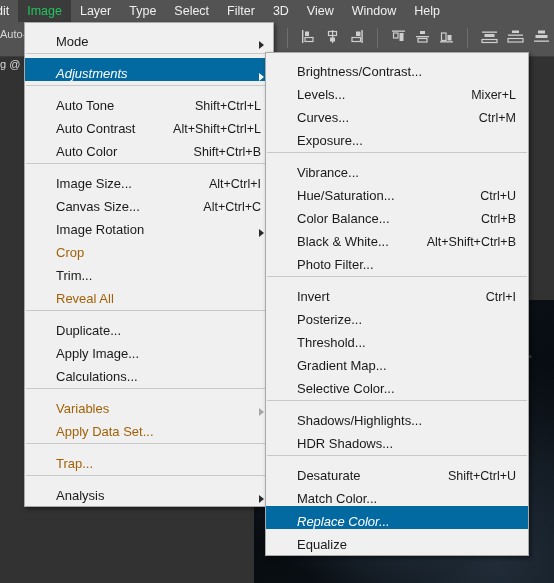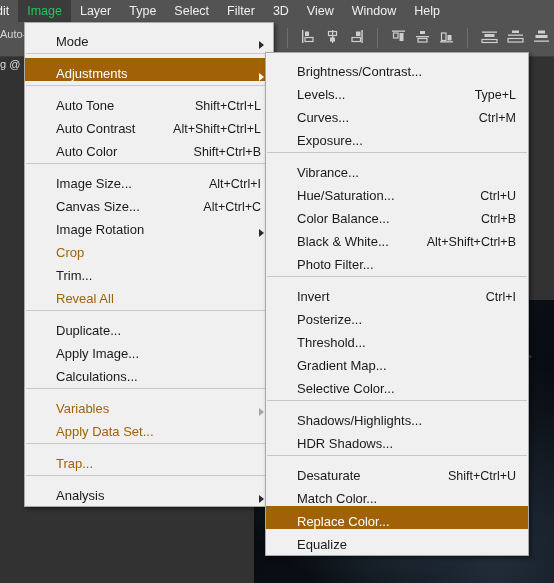--- a/index.html
+++ b/index.html
@@ -151,21 +151,22 @@
   }
   .menu-row .shortcut {
     position: absolute;
     right: 12px;
     font-size: 12.5px;
     color: #1a1a1a;
   }
   .menu-row.disabled .label,
   .menu-row.disabled .shortcut { color: #a16207; }
   .menu-row.highlight {
-    background: #a16207;
+    background: #0369a1;
+    font-style: italic;
   }
   .menu-row.highlight .label,
   .menu-row.highlight .shortcut { color: #ffffff; }
   .menu-row .arrow {
     position: absolute;
     right: 9px;
     width: 0; height: 0;
     border-left: 5px solid #2a2a2a;
     border-top: 4px solid transparent;
     border-bottom: 4px solid transparent;
@@ -361,21 +362,21 @@
         <span class="arrow"></span>
       </div>
     </div>
 
   <div class="menu" id="menu-adjustments">
       <div class="menu-row">
         <span class="label">Brightness/Contrast...</span>
       </div>
       <div class="menu-row">
         <span class="label">Levels...</span>
-        <span class="shortcut">Type+L</span>
+        <span class="shortcut">Mixer+L</span>
       </div>
       <div class="menu-row">
         <span class="label">Curves...</span>
         <span class="shortcut">Ctrl+M</span>
       </div>
       <div class="menu-row">
         <span class="label">Exposure...</span>
       </div>
       <div class="menu-sep"></div>
       <div class="menu-row">

